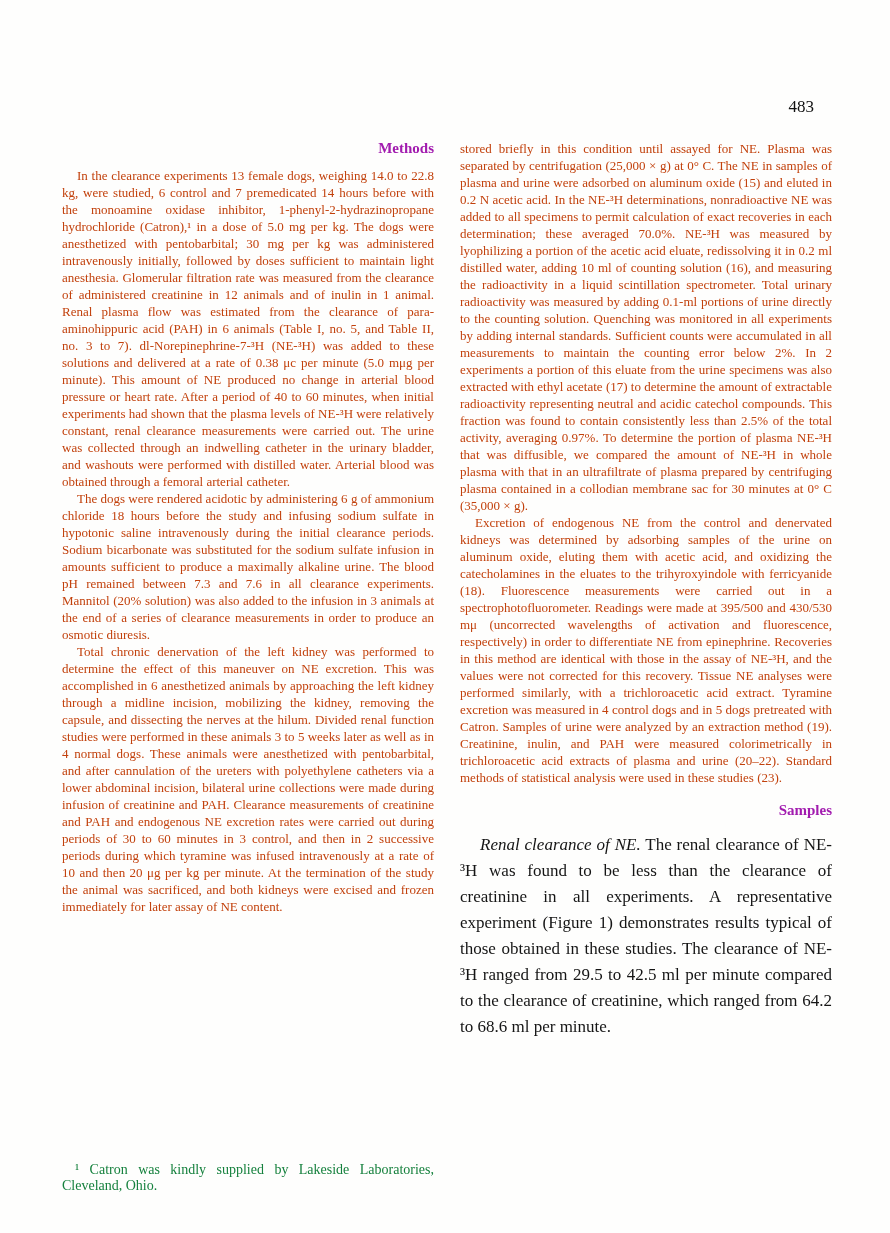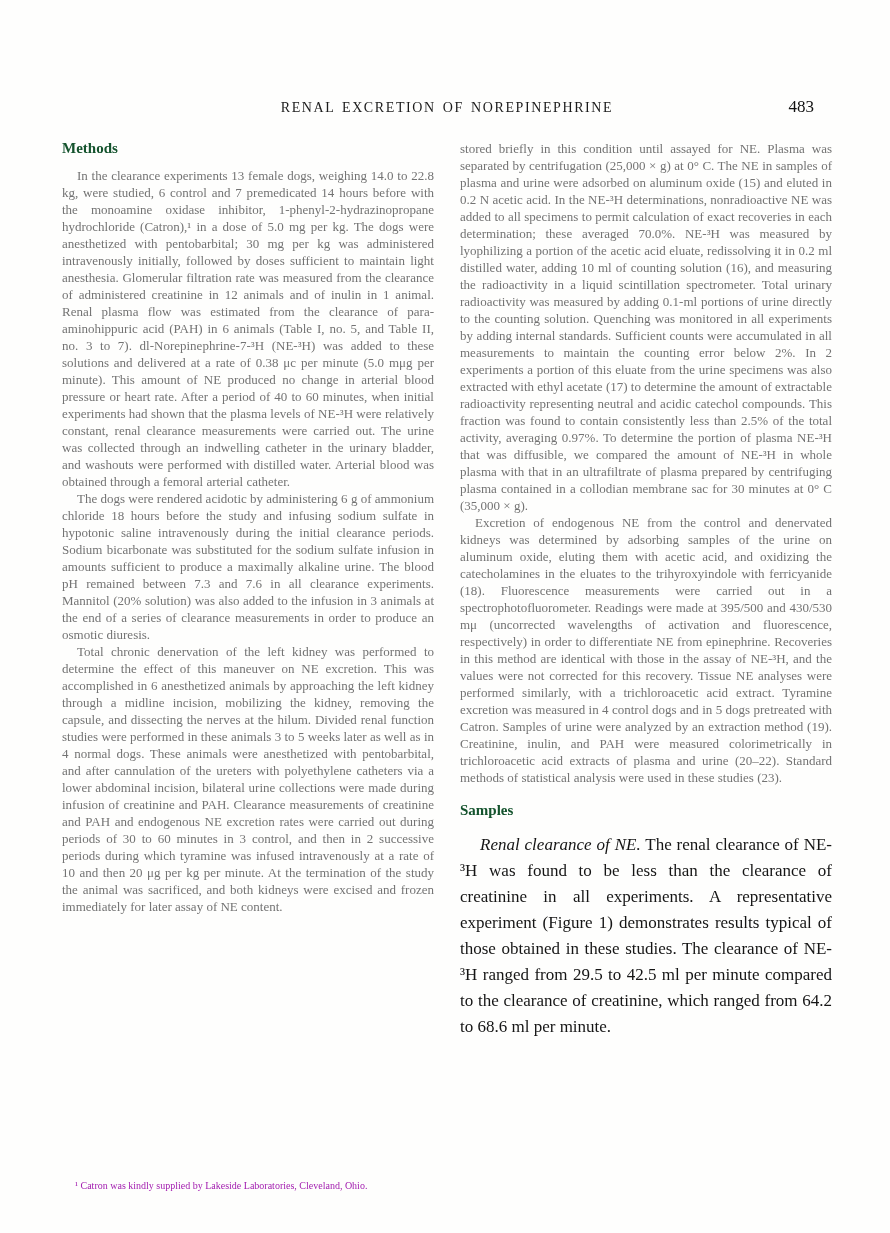--- a/index.html
+++ b/index.html
@@ -43,61 +43,60 @@
     align-items: stretch;
     height: 1058px;
   }
   .col { width: 372px; }
   .col-left {
     display: flex;
     flex-direction: column;
     height: 100%;
   }
   .section-heading {
-    text-align: left;
+    text-align: right;
     font-size: 15px;
     font-weight: bold;
-    color: #14532d;
+    color: #a21caf;
     margin: 0 0 10px 0;
   }
   .results-heading {
     margin: 16px 0 13px 0;
   }
   p.body-small {
     font-size: 13px;
     line-height: 17px;
     text-align: justify;
-    color: #737373;
+    color: #c2410c;
   }
   p.indent { text-indent: 15px; }
   .footnote {
     margin-top: auto;
-    font-size: 10px;
+    font-size: 14px;
     line-height: 16px;
     text-align: justify;
     text-indent: 13px;
-    color: #a21caf;
+    color: #15803d;
     padding-bottom: 4px;
   }
   p.body-large {
     font-size: 17px;
     line-height: 26px;
     text-align: justify;
     color: #151515;
   }
   p.body-large.indent { text-indent: 20px; }
   p.body-large em { font-style: italic; }
 </style>
 </head>
 <body>
 
 <div class="page">
 
   <div class="page-header">
-    <div class="running-head">RENAL EXCRETION OF NOREPINEPHRINE</div>
     <div class="page-number">483</div>
   </div>
 
   <div class="columns">
 
     <div class="col col-left">
       <h2 class="section-heading">Methods</h2>
       <p class="body-small indent">In the clearance experiments 13 female dogs, weighing 14.0 to 22.8 kg, were studied, 6 control and 7 premedicated 14 hours before with the monoamine oxidase inhibitor, 1-phenyl-2-hydrazinopropane hydrochloride (Catron),¹ in a dose of 5.0 mg per kg. The dogs were anesthetized with pentobarbital; 30 mg per kg was administered intravenously initially, followed by doses sufficient to maintain light anesthesia. Glomerular filtration rate was measured from the clearance of administered creatinine in 12 animals and of inulin in 1 animal. Renal plasma flow was estimated from the clearance of para-aminohippuric acid (PAH) in 6 animals (Table I, no. 5, and Table II, no. 3 to 7). dl-Norepinephrine-7-³H (NE-³H) was added to these solutions and delivered at a rate of 0.38 μc per minute (5.0 mμg per minute). This amount of NE produced no change in arterial blood pressure or heart rate. After a period of 40 to 60 minutes, when initial experiments had shown that the plasma levels of NE-³H were relatively constant, renal clearance measurements were carried out. The urine was collected through an indwelling catheter in the urinary bladder, and washouts were performed with distilled water. Arterial blood was obtained through a femoral arterial catheter.</p>
       <p class="body-small indent">The dogs were rendered acidotic by administering 6 g of ammonium chloride 18 hours before the study and infusing sodium sulfate in hypotonic saline intravenously during the initial clearance periods. Sodium bicarbonate was substituted for the sodium sulfate infusion in amounts sufficient to produce a maximally alkaline urine. The blood pH remained between 7.3 and 7.6 in all clearance experiments. Mannitol (20% solution) was also added to the infusion in 3 animals at the end of a series of clearance measurements in order to produce an osmotic diuresis.</p>
       <p class="body-small indent">Total chronic denervation of the left kidney was performed to determine the effect of this maneuver on NE excretion. This was accomplished in 6 anesthetized animals by approaching the left kidney through a midline incision, mobilizing the kidney, removing the capsule, and dissecting the nerves at the hilum. Divided renal function studies were performed in these animals 3 to 5 weeks later as well as in 4 normal dogs. These animals were anesthetized with pentobarbital, and after cannulation of the ureters with polyethylene catheters via a lower abdominal incision, bilateral urine collections were made during infusion of creatinine and PAH. Clearance measurements of creatinine and PAH and endogenous NE excretion rates were carried out during periods of 30 to 60 minutes in 3 control, and then in 2 successive periods during which tyramine was infused intravenously at a rate of 10 and then 20 μg per kg per minute. At the termination of the study the animal was sacrificed, and both kidneys were excised and frozen immediately for later assay of NE content.</p>

